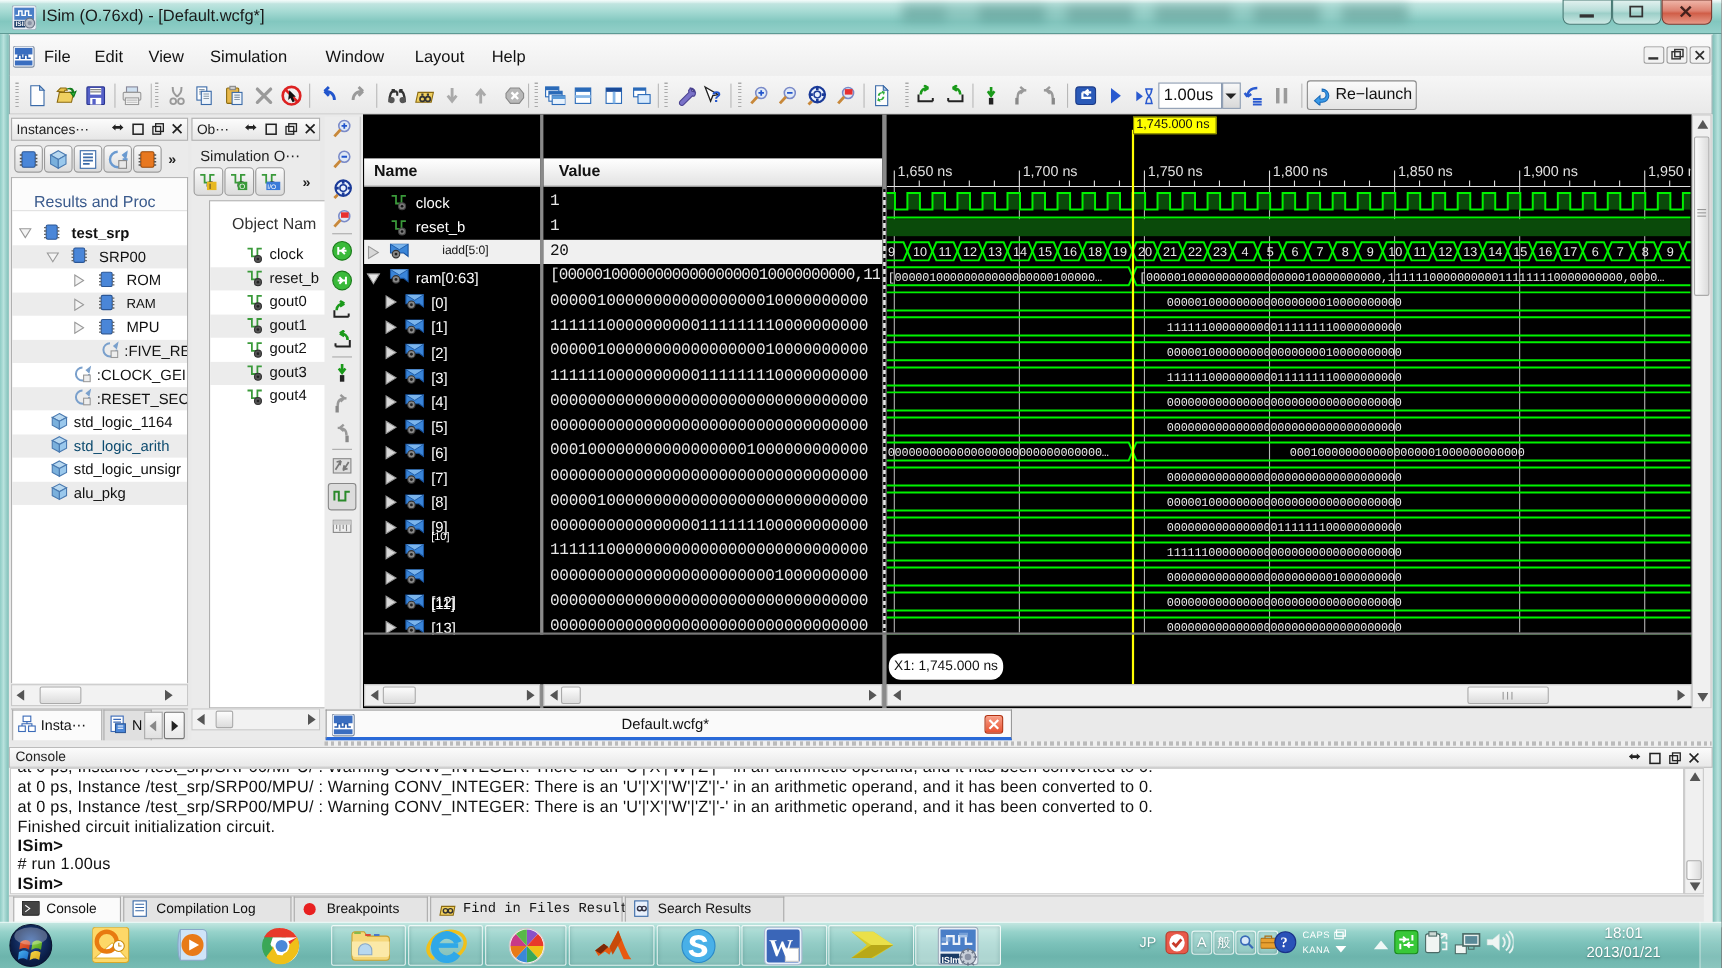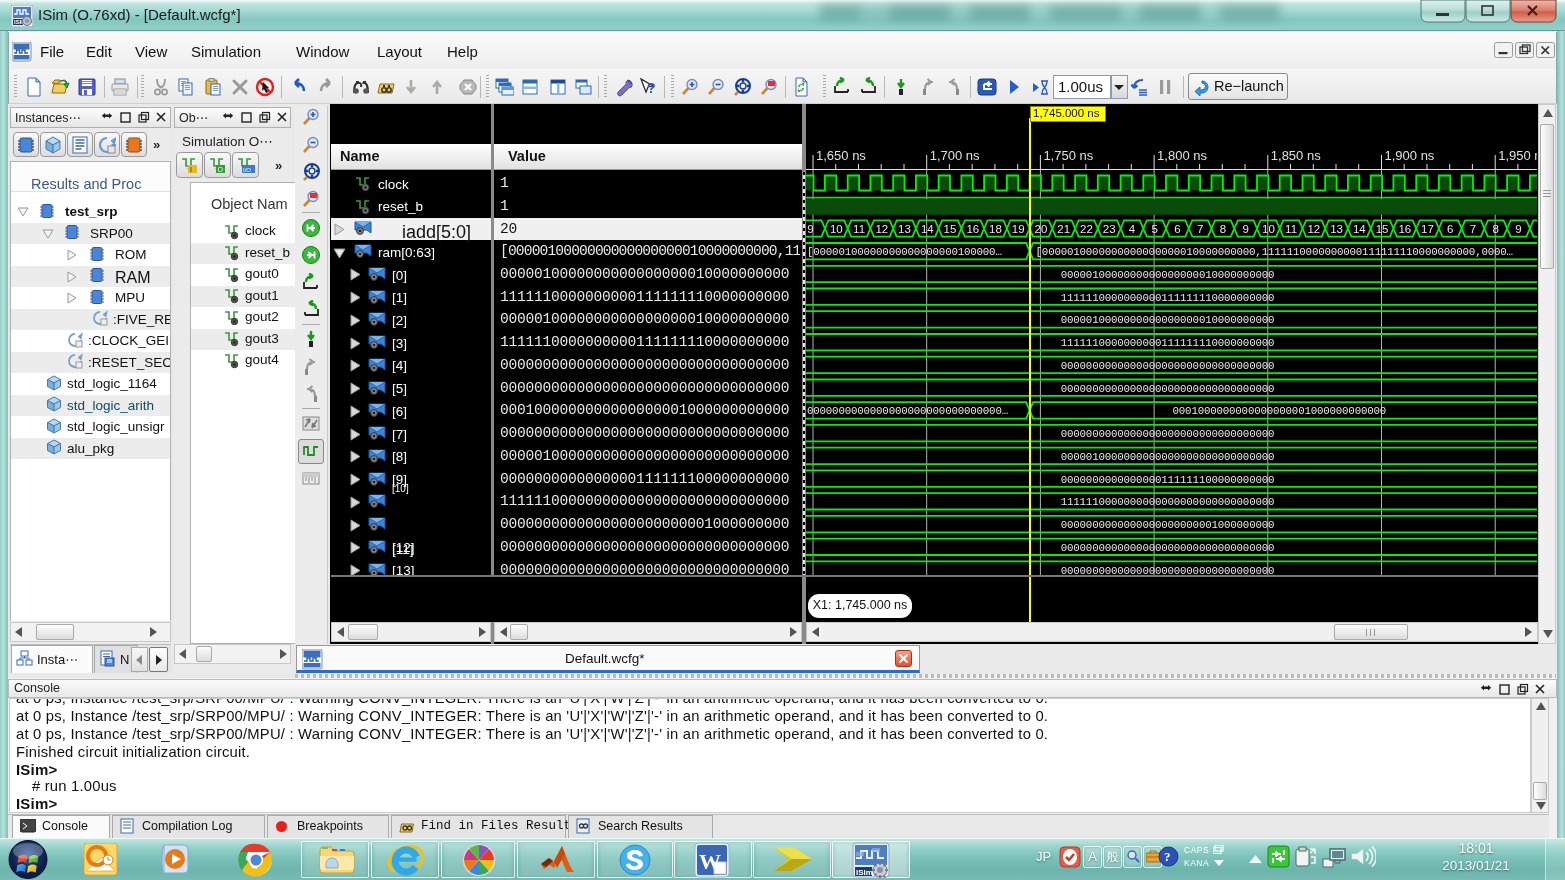--- a/index.html
+++ b/index.html
@@ -264,21 +264,21 @@
     </svg>
     <div class="abs" style="left:104px;top:85.0px;font-size:13.5px;font-weight:normal;color:#111;white-space:nowrap;text-align:right;">ROM</div>
     <div class="abs" style="left:0;top:103.5px;width:100%;height:21px;background:#ececec;"></div>
     <svg class="abs" style="left:56px;top:108.5px" width="10" height="12">
       <path d="M1 1 l8 5 -8 5 Z" fill="#f4f4f4" stroke="#999"></path>
     </svg>
     <svg class="abs" style="left:78px;top:105px" width="16" height="16">
       <rect x="3" y="1.5" width="10" height="13" rx="1.5" fill="#4a86d8" stroke="#2a5696"></rect>
       <path d="M3 4 h-2 M3 7 h-2 M3 10 h-2 M3 13 h-2 M13 4 h2 M13 7 h2 M13 10 h2 M13 13 h2" stroke="#666" stroke-width="1.2"></path>
     </svg>
-    <div class="abs" style="left:104px;top:106.5px;font-size:16px;font-weight:normal;color:#111;white-space:nowrap;">RAM</div>
+    <div class="abs" style="left:104px;top:106.5px;font-size:12px;font-weight:normal;color:#111;white-space:nowrap;">RAM</div>
     <svg class="abs" style="left:56px;top:130.0px" width="10" height="12">
       <path d="M1 1 l8 5 -8 5 Z" fill="#f4f4f4" stroke="#999"></path>
     </svg>
     <svg class="abs" style="left:78px;top:127px" width="16" height="16">
       <rect x="3" y="1.5" width="10" height="13" rx="1.5" fill="#4a86d8" stroke="#2a5696"></rect>
       <path d="M3 4 h-2 M3 7 h-2 M3 10 h-2 M3 13 h-2 M13 4 h2 M13 7 h2 M13 10 h2 M13 13 h2" stroke="#666" stroke-width="1.2"></path>
     </svg>
     <div class="abs" style="left:104px;top:128.0px;font-size:13.5px;font-weight:normal;color:#111;white-space:nowrap;">MPU</div>
     <div class="abs" style="left:0;top:146.5px;width:100%;height:21px;background:#ececec;"></div>
     <svg class="abs" style="left:81px;top:148px" width="16" height="16">
@@ -497,21 +497,21 @@
       <path d="M2 3 h4 v7 h5 v-7 h4" fill="none" stroke="#3a9a3a" stroke-width="1.6"></path>
       <circle cx="11.5" cy="12.5" r="3.2" fill="#777" stroke="#444"></circle>
       <circle cx="11.5" cy="12.5" r="1.2" fill="#111"></circle>
     </svg><div class="abs" style="left:378px;top:199.2px;font-size:13.5px;color:#fff;">reset_b</div><div class="abs" style="left:331px;top:218.0px;width:160px;height:22px;background:#f0f0f0;"></div><div class="abs" style="left:494px;top:218.0px;width:308px;height:22px;background:#f0f0f0;"></div><svg class="abs" style="left:334px;top:223px" width="11" height="13">
       <path d="M1 1 l9 5.5 -9 5.5 Z" fill="#d8d8d8" stroke="#999"></path>
     </svg><svg class="abs" style="left:354px;top:220px" width="18" height="16">
       <path d="M1 2 h16 v11 l-4-3 h-12 Z" fill="#3a85d8" stroke="#1a55a0"></path>
       <path d="M1 2 l8 5 8-5" fill="#7ab4ec" stroke="#1a55a0" stroke-width=".8"></path>
       <circle cx="6" cy="11" r="3.4" fill="#888" stroke="#333"></circle>
       <circle cx="6" cy="11" r="1.3" fill="#222"></circle>
-    </svg><div class="abs" style="left:378px;top:222.0px;font-size:18px;color:#111;padding-left:24px;">iadd[5:0]</div><svg class="abs" style="left:333px;top:248px" width="13" height="11">
+    </svg><div class="abs" style="left:378px;top:222.0px;font-size:11px;color:#111;padding-left:24px;">iadd[5:0]</div><svg class="abs" style="left:333px;top:248px" width="13" height="11">
       <path d="M1 1 h11 l-5.5 9 Z" fill="#e8e8e8" stroke="#999"></path>
     </svg><svg class="abs" style="left:354px;top:243px" width="18" height="16">
       <path d="M1 2 h16 v11 l-4-3 h-12 Z" fill="#3a85d8" stroke="#1a55a0"></path>
       <path d="M1 2 l8 5 8-5" fill="#7ab4ec" stroke="#1a55a0" stroke-width=".8"></path>
       <circle cx="6" cy="11" r="3.4" fill="#888" stroke="#333"></circle>
       <circle cx="6" cy="11" r="1.3" fill="#222"></circle>
     </svg><div class="abs" style="left:378px;top:244.7px;font-size:13.5px;color:#fff;">ram[0:63]</div><svg class="abs" style="left:350px;top:268px" width="11" height="13">
       <path d="M1 1 l9 5.5 -9 5.5 Z" fill="#d8d8d8" stroke="#999"></path>
     </svg><svg class="abs" style="left:368px;top:266px" width="18" height="16">
       <path d="M1 2 h16 v11 l-4-3 h-12 Z" fill="#3a85d8" stroke="#1a55a0"></path>
@@ -867,21 +867,21 @@
 <rect x="20" y="2" width="9" height="9" fill="none" stroke="#222" stroke-width="1.4"></rect>
 <rect x="38" y="4" width="7" height="7" fill="none" stroke="#222" stroke-width="1.2"></rect>
       <rect x="40.5" y="1.5" width="7" height="7" fill="none" stroke="#222" stroke-width="1.2"></rect>
 <path d="M56 2 l8 8 M64 2 l-8 8" stroke="#222" stroke-width="1.6"></path>
 </svg><div class="abs" style="left:9px;top:698px;width:1522px;height:115px;background:#fff;border:1px solid #ccc;overflow:hidden;">
       <div class="abs" style="left:6px;top:-9px;font-size:14.8px;font-weight:normal;color:#111;white-space:nowrap;letter-spacing:0.2px;">at 0 ps, Instance /test_srp/SRP00/MPU/ : Warning CONV_INTEGER: There is an 'U'|'X'|'W'|'Z'|'-' in an arithmetic operand, and it has been converted to 0.</div>
       <div class="abs" style="left:6px;top:9px;font-size:14.8px;font-weight:normal;color:#111;white-space:nowrap;letter-spacing:0.2px;">at 0 ps, Instance /test_srp/SRP00/MPU/ : Warning CONV_INTEGER: There is an 'U'|'X'|'W'|'Z'|'-' in an arithmetic operand, and it has been converted to 0.</div>
       <div class="abs" style="left:6px;top:27px;font-size:14.8px;font-weight:normal;color:#111;white-space:nowrap;letter-spacing:0.2px;">at 0 ps, Instance /test_srp/SRP00/MPU/ : Warning CONV_INTEGER: There is an 'U'|'X'|'W'|'Z'|'-' in an arithmetic operand, and it has been converted to 0.</div>
       <div class="abs" style="left:6px;top:45px;font-size:14.8px;font-weight:normal;color:#111;white-space:nowrap;letter-spacing:0.2px;">Finished circuit initialization circuit.</div>
       <div class="abs" style="left:6px;top:62px;font-size:15px;font-weight:bold;color:#111;white-space:nowrap;letter-spacing:0.2px;">ISim&gt;</div>
-      <div class="abs" style="left:6px;top:79px;font-size:14.8px;font-weight:normal;color:#111;white-space:nowrap;letter-spacing:0.2px;margin-left:16px;"># run 1.00us</div>
+      <div class="abs" style="left:6px;top:79px;font-size:14.8px;font-weight:normal;color:#111;white-space:nowrap;letter-spacing:0.2px;"># run 1.00us</div>
       <div class="abs" style="left:6px;top:96px;font-size:15px;font-weight:bold;color:#111;white-space:nowrap;letter-spacing:0.2px;">ISim&gt;</div>
     </div><div class="abs" style="left:1531px;top:698px;width:18px;height:115px;background:#f0f0f0;border:1px solid #c8c8c8;"></div>
 <svg class="abs" style="left:1536px;top:702px" width="10" height="9">
       <path d="M5 0 l5 8 h-10 Z" fill="#555"></path>
     </svg>
 <svg class="abs" style="left:1536px;top:802px" width="10" height="9">
       <path d="M0 0 h10 l-5 8 Z" fill="#555"></path>
     </svg>
 <div class="abs" style="left:1533px;top:782px;width:14px;height:18px;background:linear-gradient(90deg,#fdfdfd,#dcdcdc);border:1px solid #aaa;border-radius:2px;"></div><div class="abs" style="left:8px;top:814px;width:1541px;height:24px;background:#e8e8e8;border-top:1px solid #bbb;"></div><div class="abs" style="left:12px;top:815px;width:98px;height:23px;background:#fbfbfb;border:1px solid #aaa;border-bottom:none;"></div><svg class="abs" style="left:20px;top:819px" width="16" height="14">
       <rect width="16" height="13" rx="2" fill="#444" stroke="#222"></rect>

